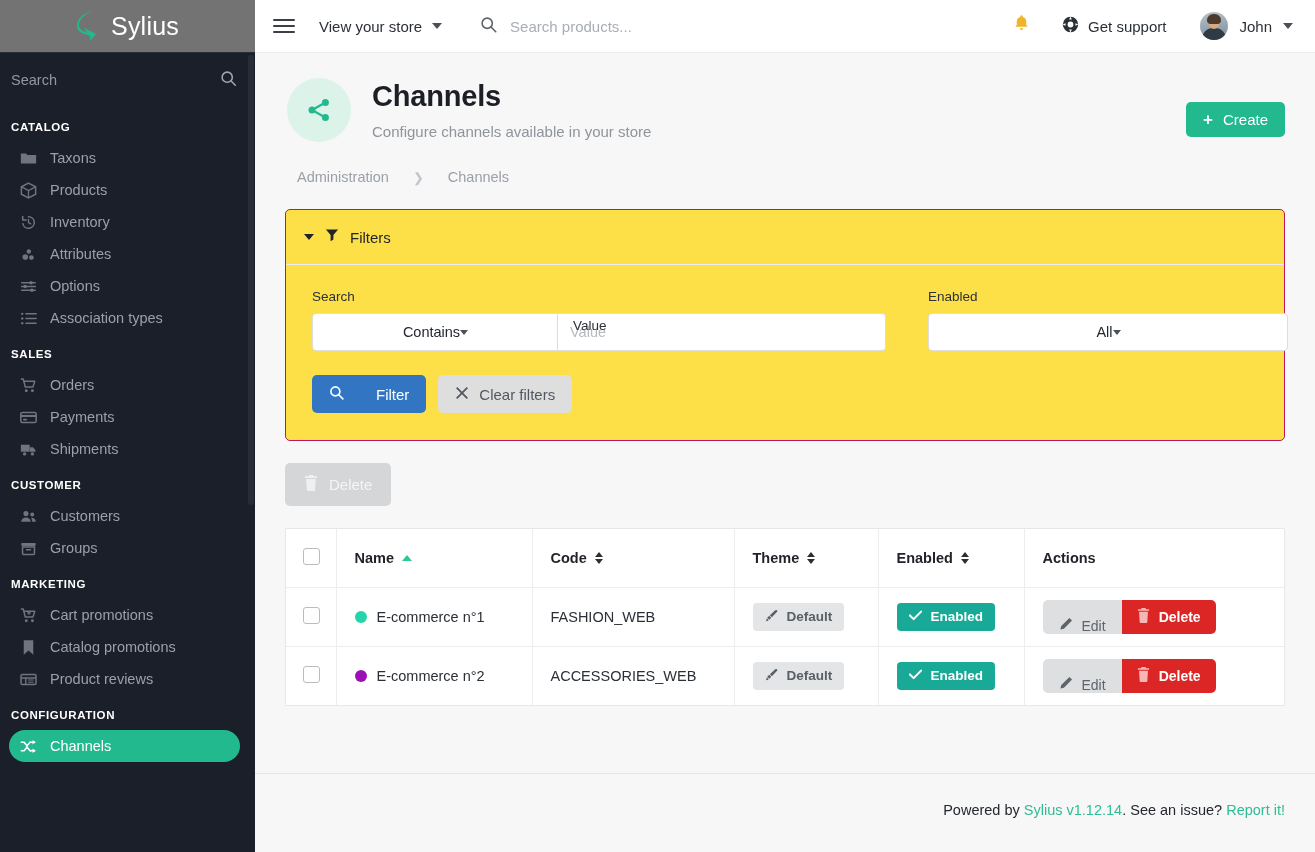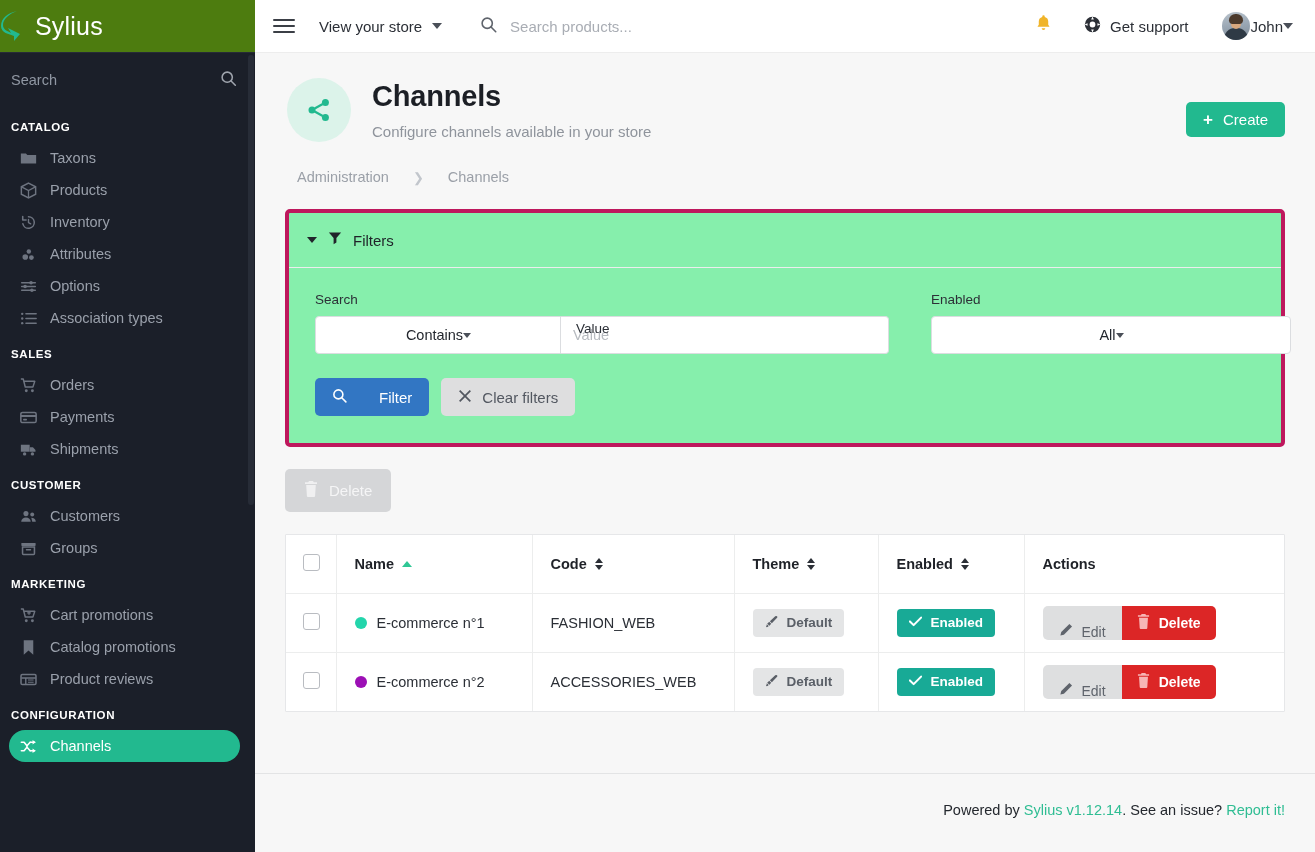--- a/index.html
+++ b/index.html
@@ -15,23 +15,23 @@
   
   #sidebar {
     width: 255px; min-width: 255px; height: 852px;
     background: #1b1f29;
     position: relative;
     overflow: hidden;
     color: #9aa0ab;
   }
   .brand {
     height: 53px;
-    display: flex; align-items: center; justify-content: flex-start;
+    display: flex; align-items: center; justify-content: center;
     border-bottom: 1px solid #262b36;
-    background: #4d7c0f;
+    background: #737373;
   }
   .brand-logo { display:flex; align-items:center; gap:9px; }
   .brand-mark { width: 26px; height: 30px; display:block; }
   .brand-name {
     color: #ffffff; font-size: 25px; letter-spacing: .2px;
   }
   .side-scroll {
     position: absolute; top: 53px; left:0; right:0; bottom:0;
     overflow: hidden;
   }
@@ -89,21 +89,21 @@
   .caret-d { width:0;height:0;border-left:5px solid transparent;border-right:5px solid transparent;border-top:6px solid #4a4f58; }
   .tsearch {
     display:flex; align-items:center; gap:13px;
     margin-left: 38px; flex:1;
   }
   .tsearch .ph { font-size: 15px; color: #a9adb4; }
   .top-right { display:flex; align-items:center; gap:0; }
   .bell { font-size: 18px; color:#f0b429; margin-right: 32px; cursor:pointer; }
   .support { display:flex; align-items:center; gap:9px; font-size:15px; color:#2b2f36; margin-right:34px; cursor:pointer; }
   .lifebuoy { width:17px; height:17px; }
-  .user { display:flex; align-items:center; cursor:pointer; }
+  .user { display:flex; align-items:center; gap:11px; cursor:pointer; }
   .avatar {
     width:28px;height:28px;border-radius:50%;
     overflow:hidden; position:relative;
     background: linear-gradient(170deg,#b9c3cc 0%, #9aa7b4 48%, #7d8a97 100%);
     flex:0 0 28px;
   }
   .avatar .hair { position:absolute; left:7px; top:2px; width:14px; height:10px; background:#4c3a2c; border-radius:7px 7px 4px 4px; }
   .avatar .face { position:absolute; left:9px; top:6px; width:10px; height:11px; background:#d9a87e; border-radius:5px 5px 5px 5px; }
   .avatar .body { position:absolute; left:2px; top:16px; width:24px; height:14px; background:#2f3a45; border-radius:11px 11px 0 0; }
   .uname { font-size:15px; color:#2b2f36; }
@@ -131,21 +131,21 @@
 
   .crumbs {
     padding: 27px 0 0 42px; font-size: 14.5px; color:#9ba0a8;
     display:flex; align-items:center; gap:24px;
   }
   .crumbs .sep { color:#c2c6cc; font-size: 13px; }
   .crumbs a { color:#9ba0a8; text-decoration:none; cursor:pointer; }
 
   .panel {
     margin: 24px 30px 0 30px;
-    background:#86efac; border:4px solid #be185d; border-radius:5px;
+    background:#fde047; border:1px solid #be185d; border-radius:5px;
   }
   .panel-head {
     height: 55px; display:flex; align-items:center; gap:11px;
     padding: 0 22px 0 18px;
     border-bottom: 1px solid #eceded;
     cursor: pointer;
   }
   .caret-sm { width:0;height:0;border-left:5px solid transparent;border-right:5px solid transparent;border-top:6px solid #21252b; }
   .funnel { width:14px;height:14px; }
   .panel-head .lbl { font-size:15px; color:#1f2228; }

